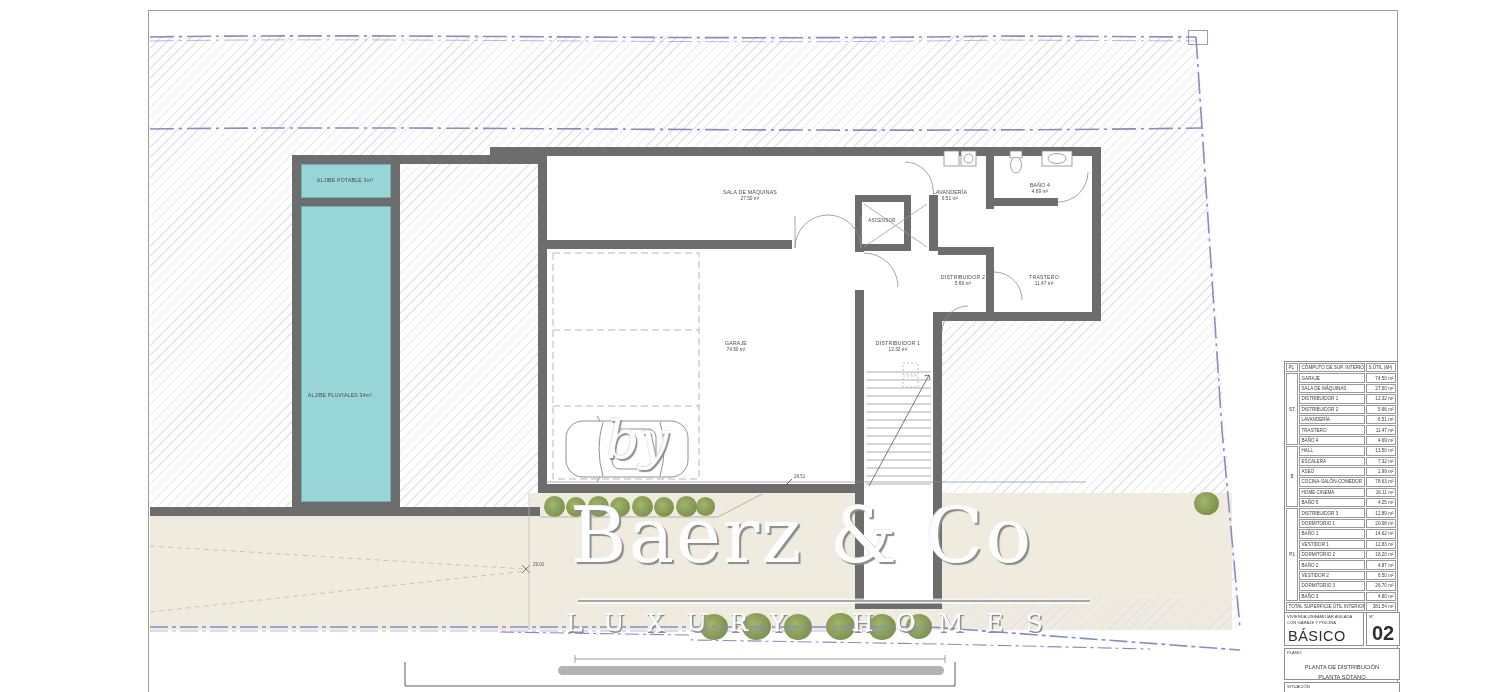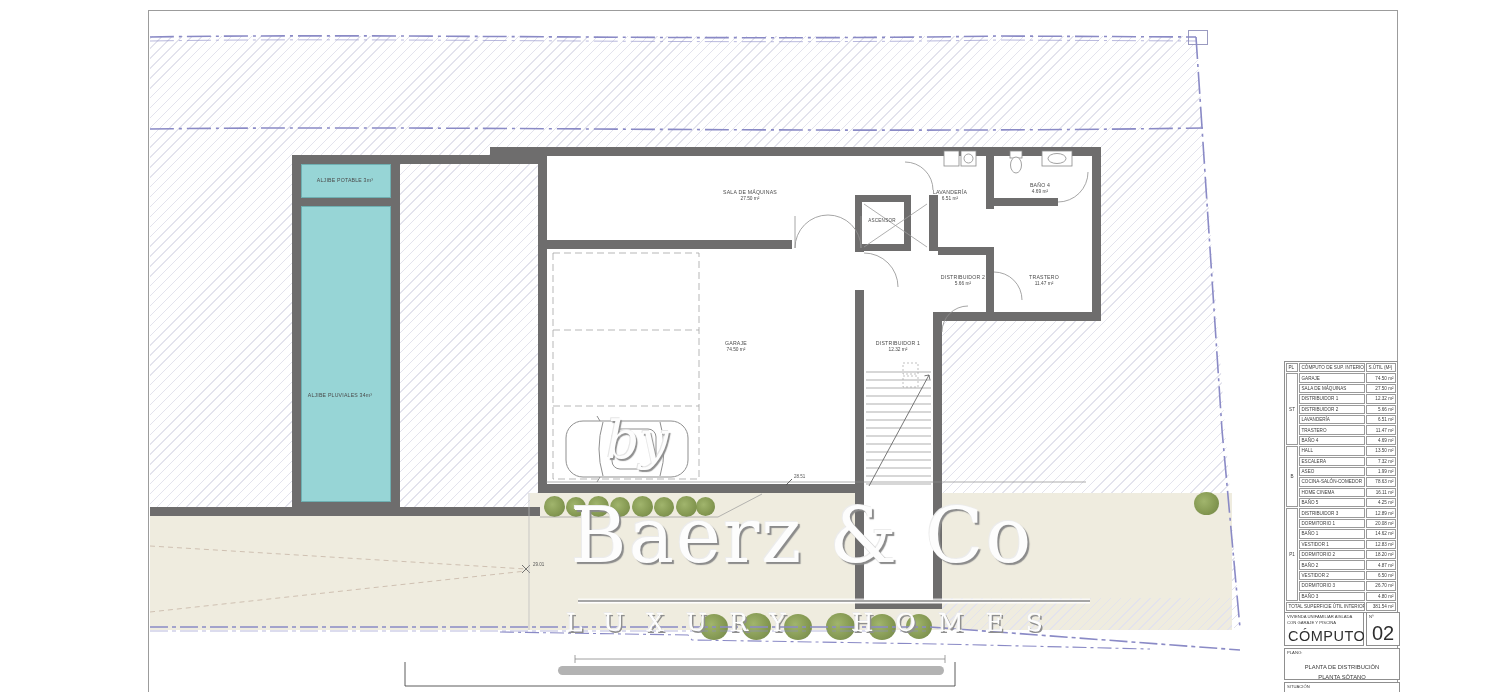--- a/index.html
+++ b/index.html
@@ -52,21 +52,21 @@
   #areas-table th{text-align:left;}
   .plc{width:7px;text-align:center;}
   .vc{width:25px;text-align:right;}
   #areas-table tfoot td{height:7.4px;}
   
   #titleblock{position:absolute;left:1284px;top:612px;width:116px;height:80px;z-index:8;
               color:#3c3c3c;}
   .tbbox{position:absolute;border:1px solid #8f8f8f;background:#fff;box-sizing:border-box;}
   .tb-small{font-size:4.2px;line-height:1.5;display:block;}
   #tb-phase{position:absolute;left:3px;bottom:1px;font-size:14.5px;letter-spacing:.5px;color:#2f2f2f;}
-  #tb-num{position:absolute;left:0;right:0;bottom:0px;text-align:center;font-size:20px;color:#2f2f2f;}
+  #tb-num{position:absolute;left:0;right:0;bottom:0px;text-align:center;font-size:20px;color:#2f2f2f;font-weight:bold;}
   #tb-plano-lines{margin-top:7px;text-align:center;font-size:5.8px;line-height:1.7;color:#3a3a3a;}
   
   #boundary-tab{position:absolute;left:1188px;top:30px;width:18px;height:13px;background:#fff;
                 border:1px solid #9a9ac0;z-index:4;}
 </style>
 </head>
 <body>
 
 <div id="canvas">
   <div id="sheet"></div>
@@ -360,21 +360,21 @@
         <td colspan="2">TOTAL SUPERFICIE ÚTIL INTERIOR</td>
         <td class="vc">381.54 m²</td>
       </tr>
     </tfoot>
   </table>
 
   <div id="titleblock">
     <div class="tbbox" style="left:0;top:0;width:80px;height:34px;">
       <span class="tb-small" style="margin:1px 0 0 2px;">VIVIENDA UNIFAMILIAR AISLADA</span>
       <span class="tb-small" style="margin-left:2px;">CON GARAJE Y PISCINA</span>
-      <span id="tb-phase">CÓMPUTO</span>
+      <span id="tb-phase">BÁSICO</span>
     </div>
     <div class="tbbox" style="left:82px;top:0;width:34px;height:34px;">
       <span class="tb-small" style="margin:1px 0 0 2px;">Nº</span>
       <span id="tb-num">02</span>
     </div>
     <div class="tbbox" style="left:0;top:36px;width:116px;height:32px;">
       <span class="tb-small" style="margin:1px 0 0 2px;">PLANO:</span>
       <div id="tb-plano-lines">
         <span style="display:block;">PLANTA DE DISTRIBUCIÓN</span>
         <span style="display:block;">PLANTA SÓTANO</span>

